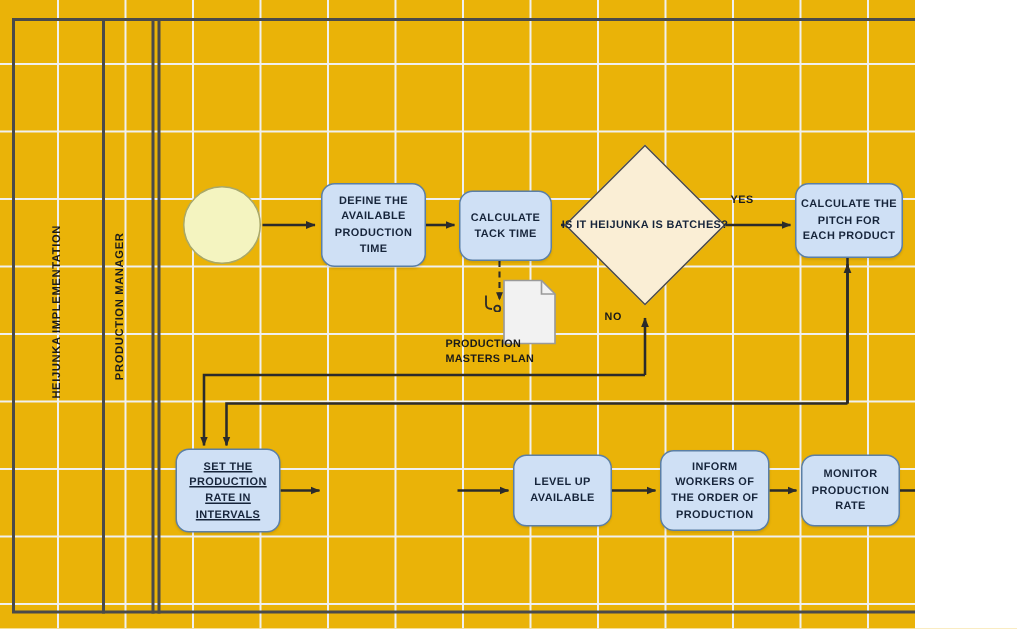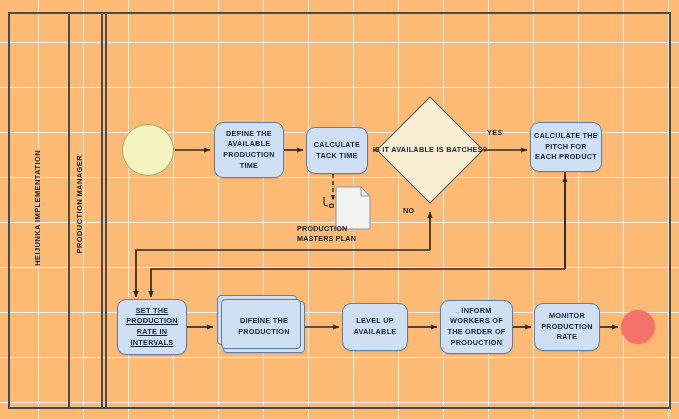--- a/index.html
+++ b/index.html
@@ -2,23 +2,23 @@
 <html><head>
 <meta charset="utf-8">
 <style>
   html, body {
     margin: 0;
     padding: 0;
     background: #ffffff;
   }
   #canvas {
     position: relative;
-    width: 679px;
+    width: 610px;
     height: 419px;
-    background: #fdba74;
+    background: #eab308;
     font-family: "Liberation Sans", sans-serif;
     overflow: hidden;
   }
 
   
   .grid-layer {
     position: absolute;
     left: 0; top: 0;
     width: 679px; height: 419px;
     background-image:
@@ -226,21 +226,21 @@
   <div class="node process" style="left:214px; top:122px; width:70px; height:56px;">
     <span>DEFINE THE AVAILABLE PRODUCTION TIME</span>
   </div>
 
   <div class="node process" style="left:306px; top:127px; width:62px; height:47px;align-items:center;">
     <span>CALCULATE TACK TIME</span>
   </div>
 
   <div class="decision-wrap" style="left:392px; top:112px; width:76px; height:76px;">
     <div class="decision-shape"></div>
-    <div class="decision-text">IS IT  AVAILABLE IS BATCHES?</div>
+    <div class="decision-text">IS IT  HEIJUNKA IS BATCHES?</div>
   </div>
 
   <div class="node process" style="left:530px; top:122px; width:72px; height:50px;">
     <span>CALCULATE THE  PITCH FOR EACH PRODUCT</span>
   </div>
 
   <div class="doc-shape" style="left:335px; top:186px; width:36px; height:44px;">
     <svg width="36" height="44" viewBox="0 0 36 44">
       <path d="M1,1 H26 L35,10 V43 H1 Z" fill="#f2f2f2" stroke="#9a9a9a" stroke-width="1.1" stroke-linejoin="miter"></path>
       <path d="M26,1 V10 H35" fill="none" stroke="#9a9a9a" stroke-width="1.1"></path>
@@ -254,23 +254,20 @@
     <circle cx="9.5" cy="9.8" r="2.0" fill="none" stroke="#2b2b2b" stroke-width="1.2"></circle>
   </svg>
 
   <div class="edge-label" style="left:487px; top:128px;">YES</div>
   <div class="edge-label" style="left:403px; top:206px;">NO</div>
 
   <div class="node process" style="left:117px; top:299px; width:70px; height:56px;text-decoration:underline;">
     <span>SET THE PRODUCTION RATE IN INTERVALS</span>
   </div>
 
-  <div class="node process stacked" style="left:223px; top:301px; width:82px; height:52px;">
-    <span>DIFEINE THE PRODUCTION</span>
-  </div>
 
   <div class="node process" style="left:342px; top:303px; width:66px; height:48px;">
     <span>LEVEL UP AVAILABLE</span>
   </div>
 
   <div class="node process" style="left:440px; top:300px; width:73px; height:54px;">
     <span>INFORM WORKERS OF THE ORDER OF PRODUCTION</span>
   </div>
 
   <div class="node process" style="left:534px; top:303px; width:66px; height:48px;">

